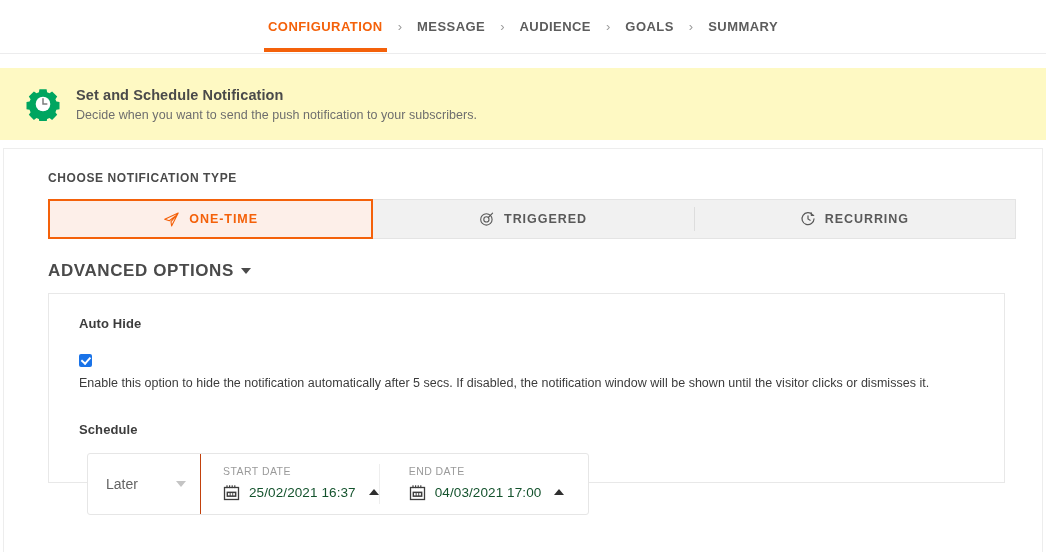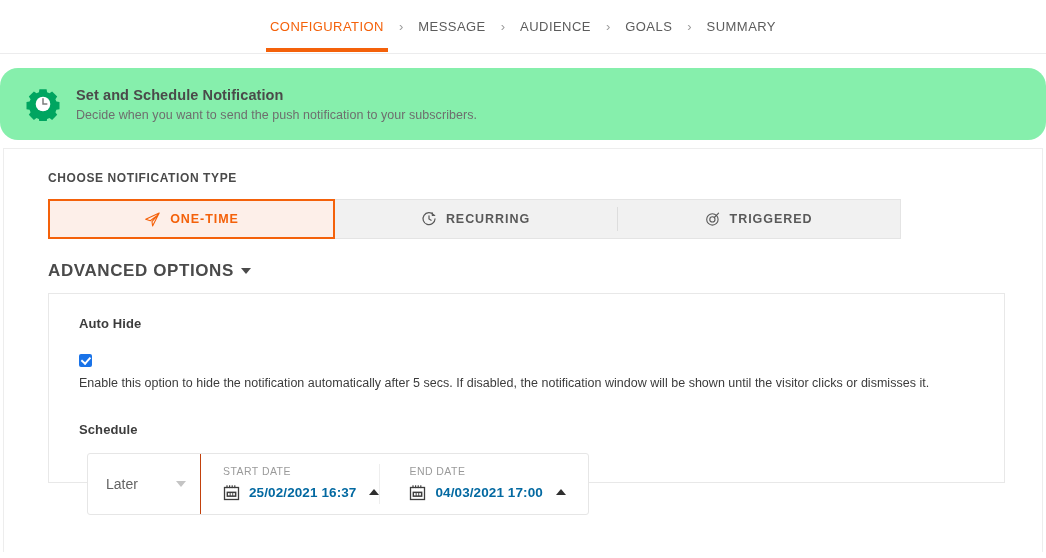--- a/index.html
+++ b/index.html
@@ -22,21 +22,21 @@
     display: flex;
     align-items: center;
     justify-content: center;
     gap: 0px;
     border-bottom: 1px solid #ececed;
     box-sizing: border-box;
   }
   .wizard-step {
     position: relative;
     font-size: 13px;
-    font-weight: normal;
+    font-weight: bold;
     letter-spacing: 0.45px;
     color: #5c5c5c;
     padding: 0 13px;
     height: 54px;
     display: flex;
     align-items: center;
     cursor: pointer;
   }
   .wizard-step.active {
     color: #f4610a;
@@ -54,28 +54,27 @@
     font-size: 13px;
     color: #9b9b9b;
     padding: 0 2px;
     display: flex;
     align-items: center;
     height: 54px;
   }
 
   
   .banner {
-    background: #86efac;
+    background: #fef9c3;
     height: 72px;
     display: flex;
     align-items: center;
     padding-left: 26px;
     box-sizing: border-box;
     margin-top: 14px;
-    border-radius: 18px;
   }
   .banner-icon {
     width: 34px;
     height: 34px;
     margin-right: 16px;
     flex: 0 0 auto;
     display: block;
   }
   .banner-title {
     font-size: 14.5px;
@@ -109,21 +108,21 @@
     margin-bottom: 14px;
   }
 
   
   .type-tabs {
     display: flex;
     height: 40px;
     background: #f1f1f1;
     border: 1px solid #e4e4e4;
     box-sizing: border-box;
-    width: 853px;
+    width: 968px;
   }
   .type-tab {
     flex: 1 1 0;
     display: flex;
     align-items: center;
     justify-content: center;
     gap: 9px;
     font-size: 12.5px;
     font-weight: bold;
     letter-spacing: 0.95px;
@@ -293,24 +292,23 @@
     margin-bottom: 7px;
   }
   .date-val-row {
     display: flex;
     align-items: center;
     gap: 9px;
   }
   .cal-ico { display: block; }
   .date-val {
     font-size: 13.5px;
-    color: #0369a1;
+    color: #14532d;
     letter-spacing: 0.1px;
     white-space: nowrap;
-    font-weight: bold;
   }
   .caret-up {
     width: 0;
     height: 0;
     border-left: 5px solid transparent;
     border-right: 5px solid transparent;
     border-bottom: 6px solid #2f2f2f;
     margin-left: 4px;
   }
 </style>
@@ -360,34 +358,34 @@
 
     <div class="type-tab active">
       <svg class="tab-ico" width="17" height="17" viewBox="0 0 17 17">
         <path d="M15.2 2.1 1.7 8.2l4.6 1.6 7.3-5.7-5.6 6.5.6 4.4z" fill="none" stroke="#f4610a" stroke-width="1.1" stroke-linejoin="round"></path>
       </svg>
       <span>ONE-TIME</span>
     </div>
 
     <div class="type-tab">
       <svg class="tab-ico" width="16" height="16" viewBox="0 0 16 16">
+        <circle cx="7.4" cy="8.4" r="5.7" fill="none" stroke="#595959" stroke-width="1.1"></circle>
+        <circle cx="7.4" cy="8.4" r="2.6" fill="none" stroke="#595959" stroke-width="1.1"></circle>
+        <path d="M9.3 6.5 13.6 2.2" stroke="#595959" stroke-width="1.1" stroke-linecap="round" fill="none"></path>
+      </svg>
+      <span>TRIGGERED</span>
+    </div>
+
+    <div class="type-tab">
+      <svg class="tab-ico" width="16" height="16" viewBox="0 0 16 16">
         <path d="M12.6 3.8A6 6 0 1 0 14 7.9" fill="none" stroke="#595959" stroke-width="1.2" stroke-linecap="round"></path>
         <path d="M11.3 1.9v2.4h2.4" fill="none" stroke="#595959" stroke-width="1.2" stroke-linecap="round" stroke-linejoin="round"></path>
         <path d="M8 4.8v3.2l2.1 1.3" fill="none" stroke="#595959" stroke-width="1.2" stroke-linecap="round"></path>
       </svg>
       <span>RECURRING</span>
-    </div>
-
-    <div class="type-tab">
-      <svg class="tab-ico" width="16" height="16" viewBox="0 0 16 16">
-        <circle cx="7.4" cy="8.4" r="5.7" fill="none" stroke="#595959" stroke-width="1.1"></circle>
-        <circle cx="7.4" cy="8.4" r="2.6" fill="none" stroke="#595959" stroke-width="1.1"></circle>
-        <path d="M9.3 6.5 13.6 2.2" stroke="#595959" stroke-width="1.1" stroke-linecap="round" fill="none"></path>
-      </svg>
-      <span>TRIGGERED</span>
     </div>
   </div>
 
   
   <div class="adv-row">
     <span>ADVANCED OPTIONS</span>
     <span class="caret-down"></span>
   </div>
 
   

